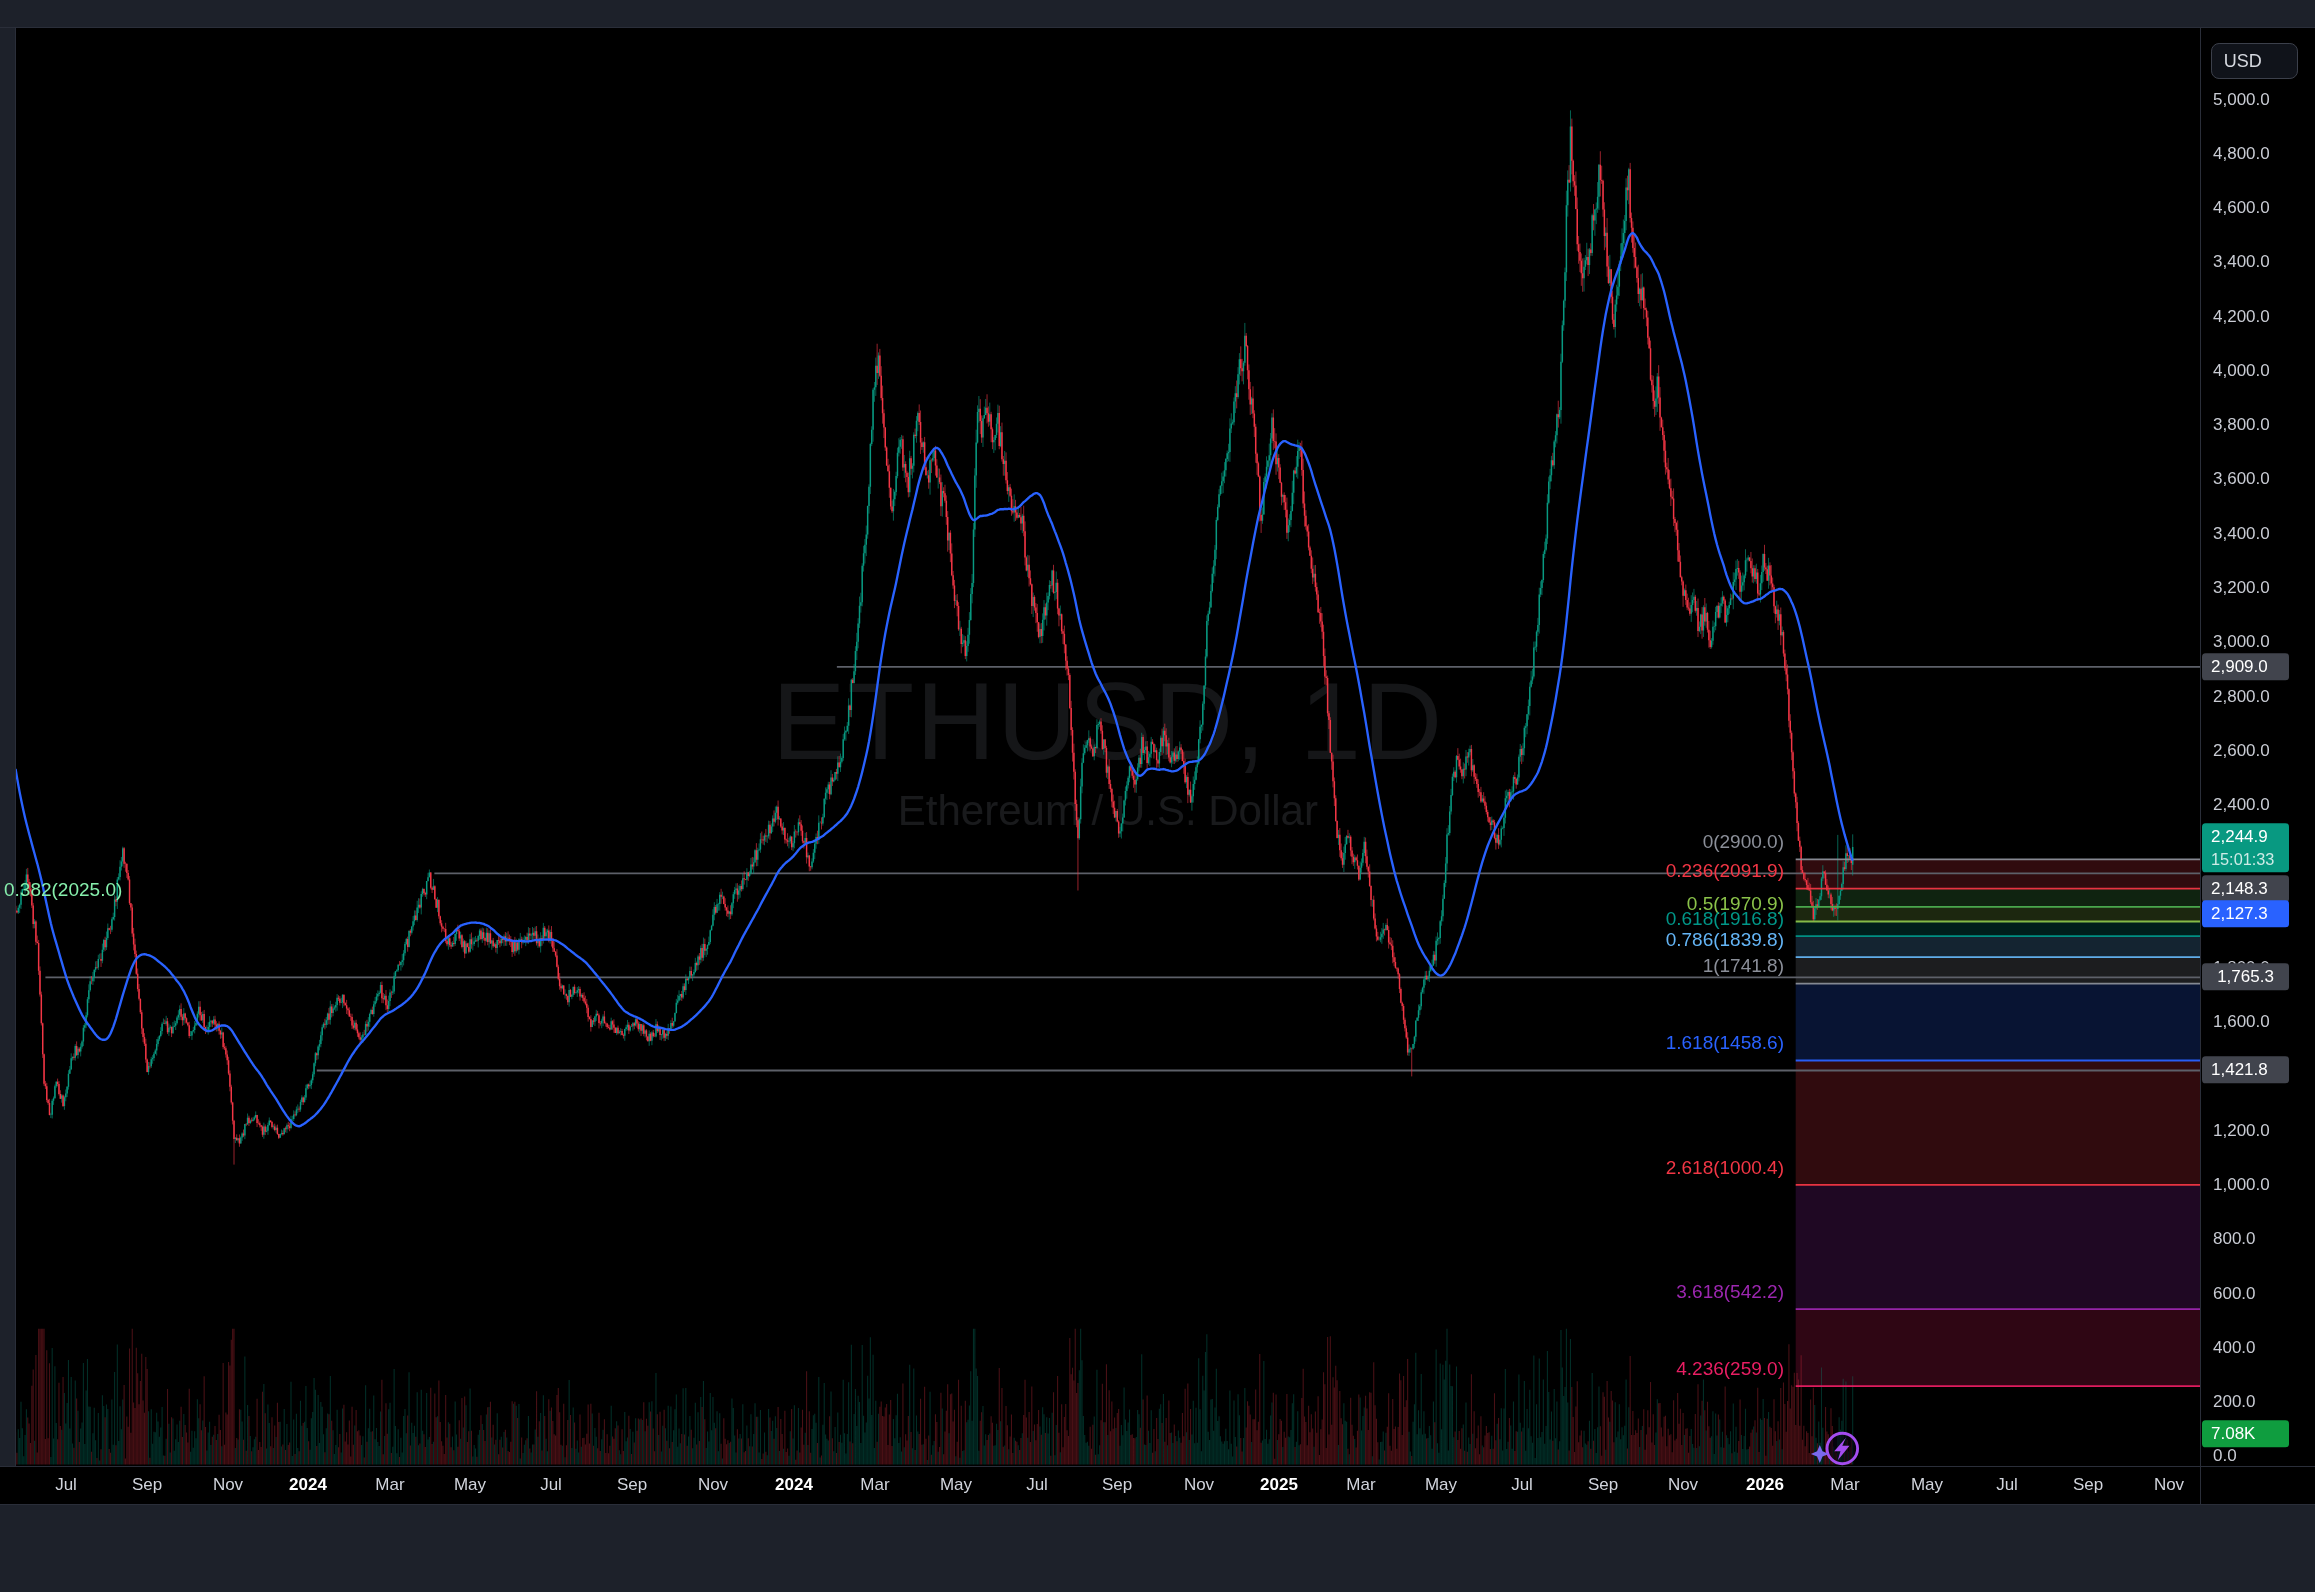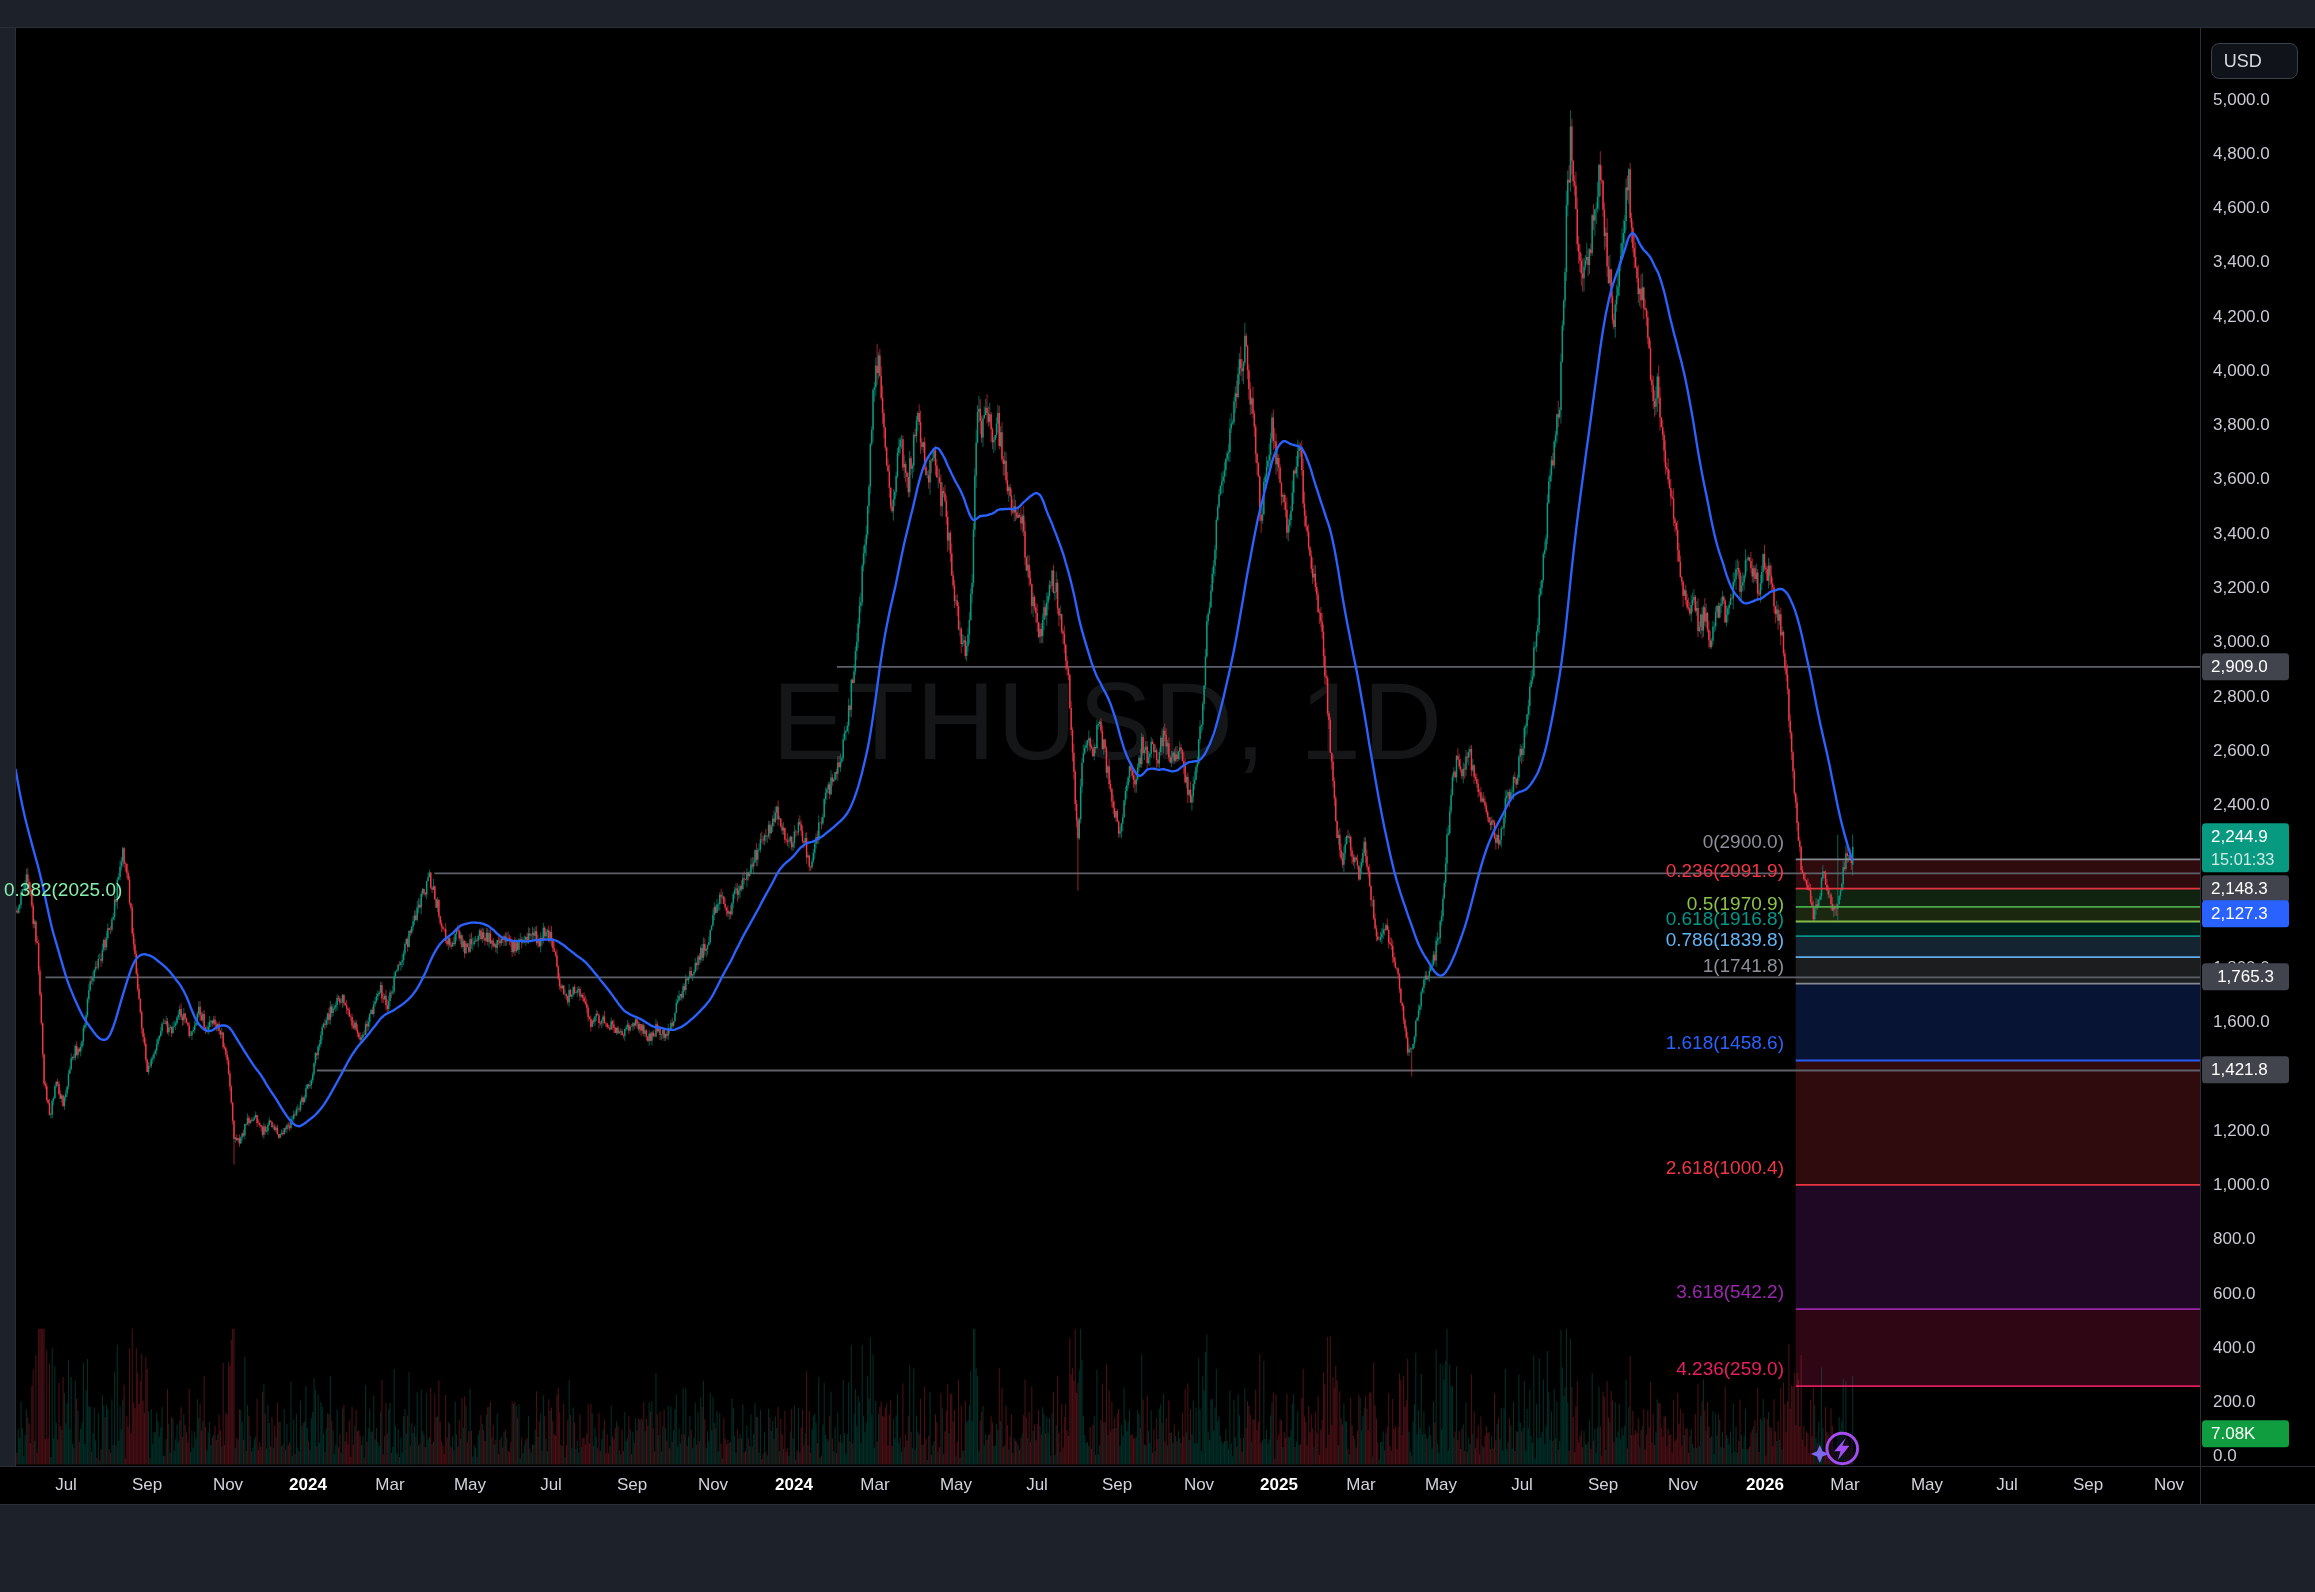--- a/index.html
+++ b/index.html
@@ -39,20 +39,21 @@
 </head>
 <body>
 
 <div class="stage">
 
 
   <div class="abs pane"></div>
 
   <div class="abs watermark">
     <div class="wm1">ETHUSD, 1D</div>
+    <div class="wm2">Ethereum / U.S. Dollar</div>
   </div>
 
   <svg id="chart-svg" class="abs" style="left:0;top:0;" width="2316" height="1592" viewBox="0 0 2560 1760">
       <defs>
         <clipPath id="panecl">
           <rect x="17" y="31" width="2415" height="1590"></rect>
         </clipPath>
       </defs>
       <g clip-path="url(#panecl)">
         <rect x="1985" y="950" width="447" height="32.42999999999995" fill="#f23645" fill-opacity="0.2"></rect>

